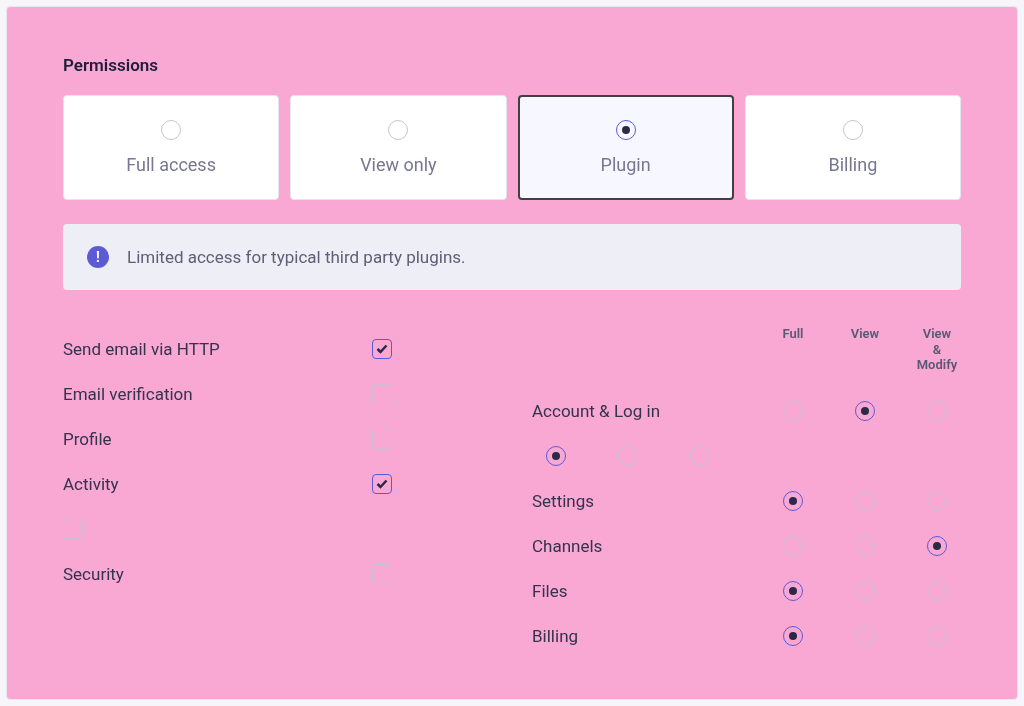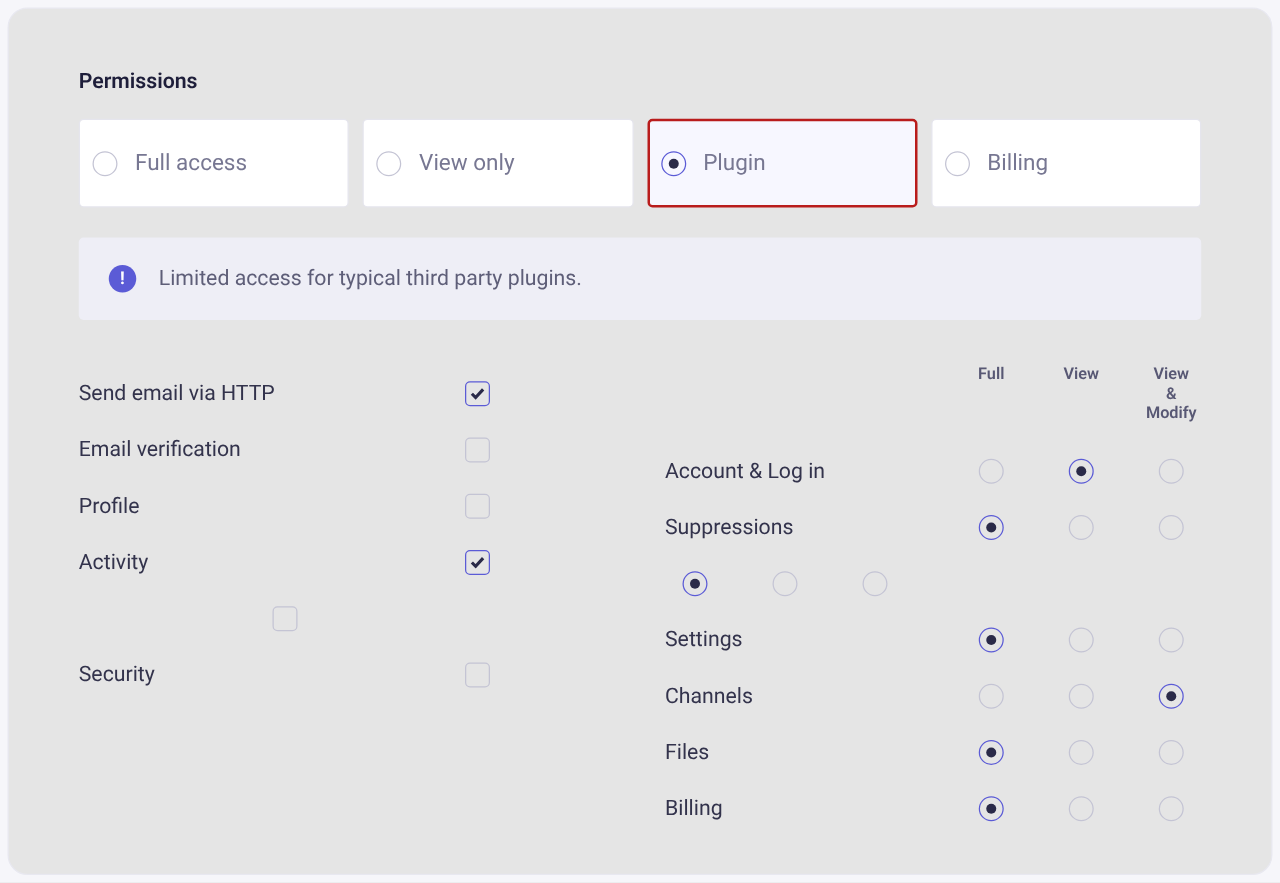--- a/index.html
+++ b/index.html
@@ -4,23 +4,23 @@
   <style>
     * { box-sizing: border-box; margin: 0; padding: 0; }
     body {
       font-family: -apple-system, BlinkMacSystemFont, 'Segoe UI', Roboto, sans-serif;
       background: #f6f6fa;
       width: 1024px;
       height: 706px;
       padding: 6px;
     }
     .panel {
-      background: #e5e5e5;
+      background: #f9a8d4;
       border: 1px solid #e8e8f0;
-      border-radius: 16px;
+      border-radius: 4px;
       width: 100%;
       height: 100%;
       padding: 48px 56px;
     }
     .section-title {
       color: #1e1e3a;
       font-size: 17px;
       font-weight: 600;
       margin-bottom: 20px;
     }
@@ -28,28 +28,28 @@
       display: flex;
       gap: 11px;
       margin-bottom: 24px;
     }
     .mode-card {
       flex: 1;
       border: 1px solid #e5e5ed;
       border-radius: 4px;
       padding: 24px 10px;
       display: flex;
-      flex-direction: row;
+      flex-direction: column;
       align-items: center;
       gap: 14px;
       cursor: pointer;
       background: #fff;
     }
     .mode-card.selected {
-      border: 2px solid #b91c1c;
+      border: 2px solid #404040;
       background: #f7f7ff;
       padding: 23px 9px;
     }
     .radio-outer {
       width: 20px;
       height: 20px;
       border-radius: 50%;
       border: 1.5px solid #c4c4d4;
       display: flex;
       align-items: center;
@@ -181,21 +181,21 @@
     .radio-cell {
       width: 48px;
       display: flex;
       justify-content: center;
     }
     .radio-group {
       display: flex;
       gap: 24px;
     }
     .left-col .row {
-      justify-content: center;
+      justify-content: flex-start;
     }
     .left-check-wrap {
       width: 120px;
     }
   </style>
 </head>
 <body>
 
 <div class="panel">
   <div class="section-title">Permissions</div>
@@ -299,36 +299,20 @@
                 <div class="radio-small sel">
                   <div class="dot"></div>
                 </div>
               </div>
               <div class="radio-cell">
                 <div class="radio-small"></div>
               </div>
             </div>
   </div>
           <div class="row">
-    <div class="row-label">Suppressions</div>
-    <div class="radio-group">
-              <div class="radio-cell">
-                <div class="radio-small sel">
-                  <div class="dot"></div>
-                </div>
-              </div>
-              <div class="radio-cell">
-                <div class="radio-small"></div>
-              </div>
-              <div class="radio-cell">
-                <div class="radio-small"></div>
-              </div>
-            </div>
-  </div>
-          <div class="row">
     <div class="radio-group">
               <div class="radio-cell">
                 <div class="radio-small sel">
                   <div class="dot"></div>
                 </div>
               </div>
               <div class="radio-cell">
                 <div class="radio-small"></div>
               </div>
               <div class="radio-cell">

